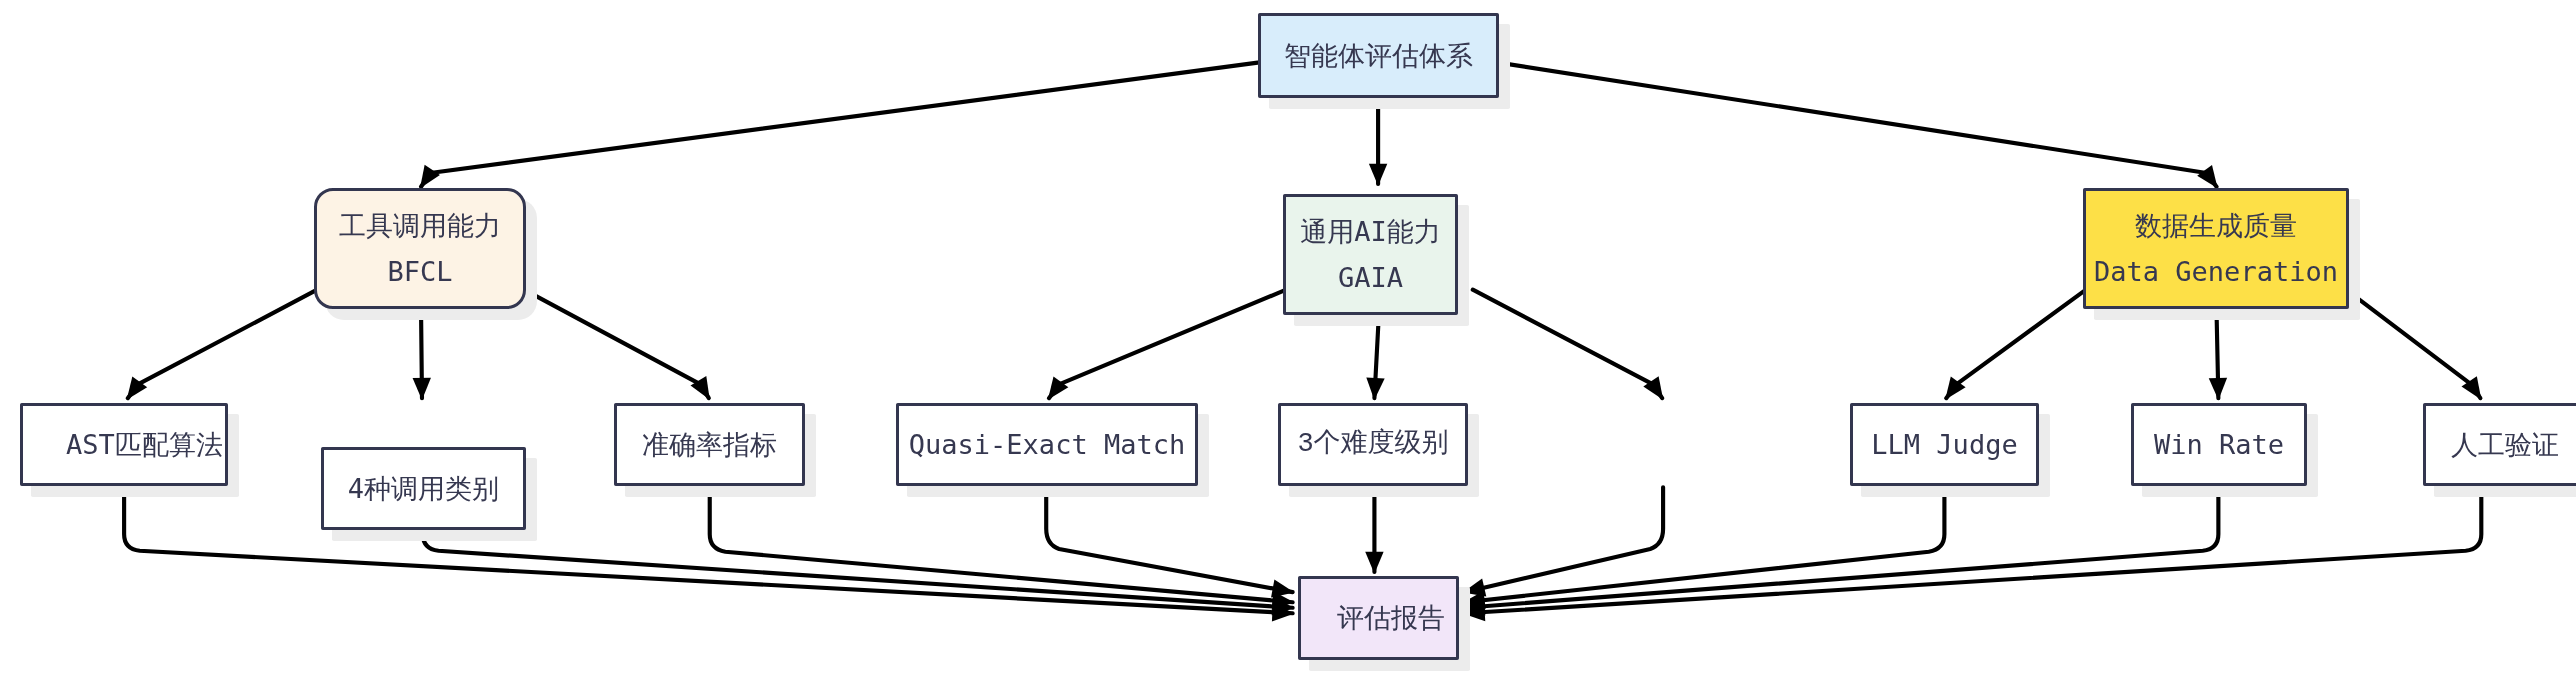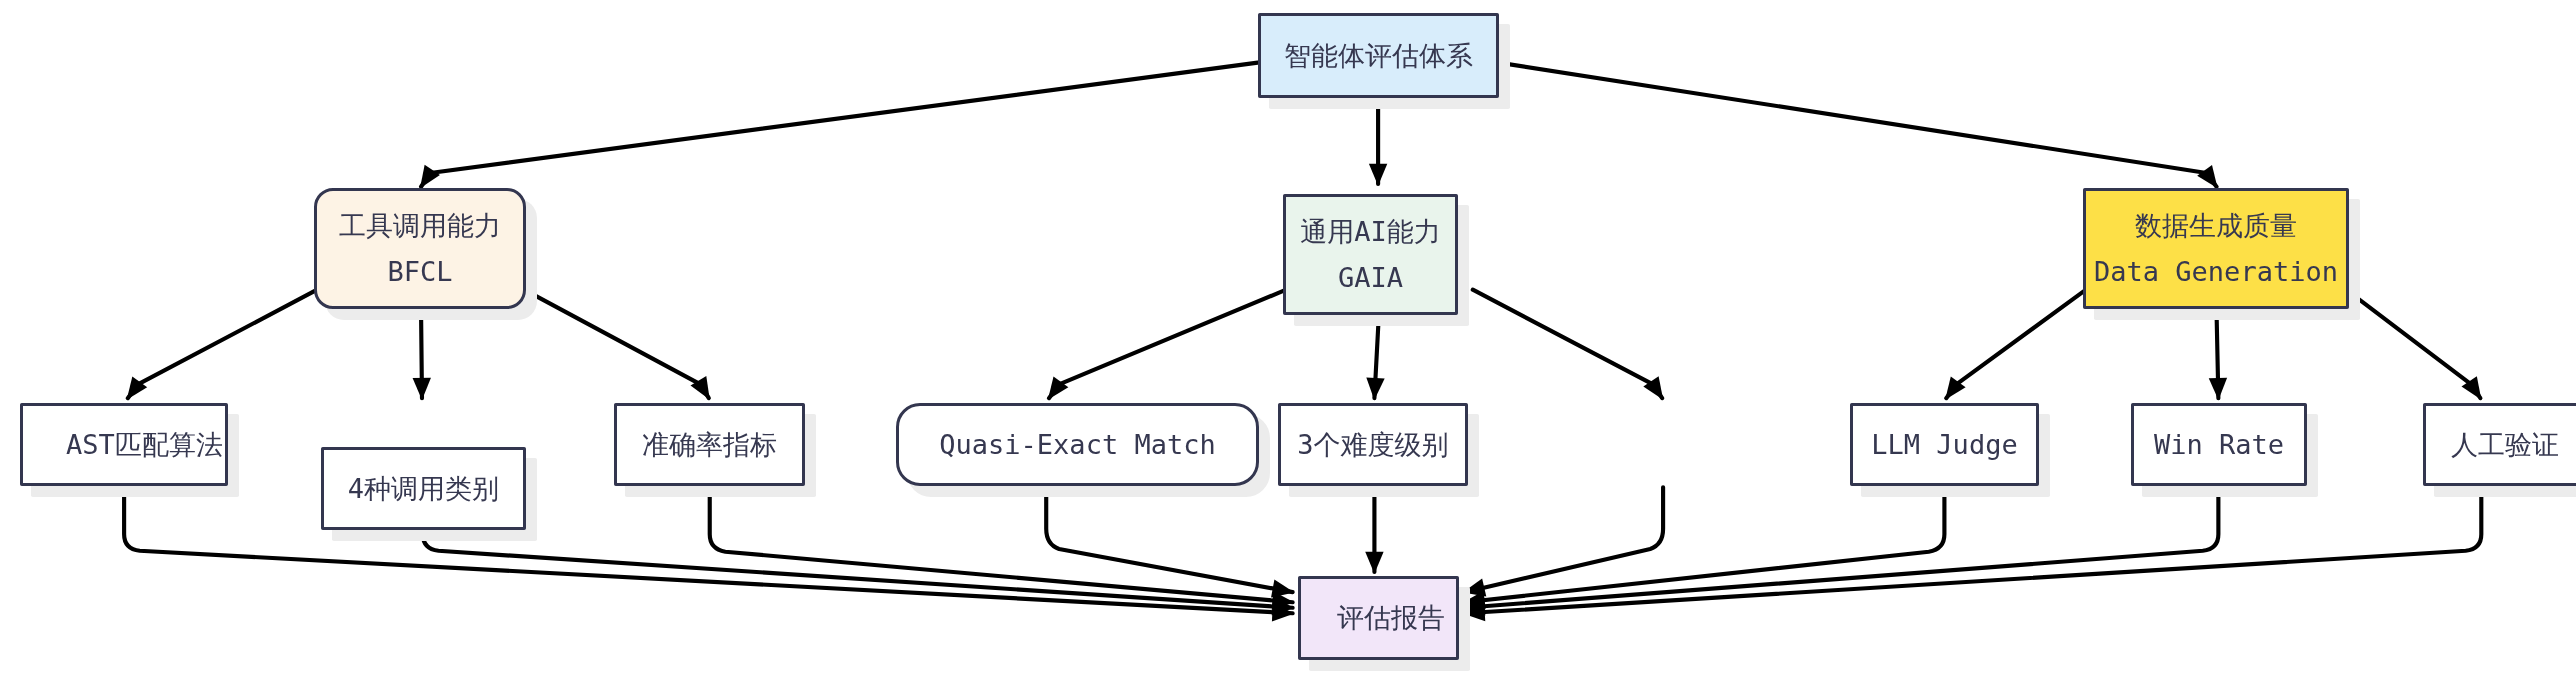--- a/index.html
+++ b/index.html
@@ -41,22 +41,22 @@
   .n-root    { left: 1258px; top: 13px;  width: 241px; height: 85px; }
   
   .n-bfcl    { left: 314px;  top: 188px; width: 212px; height: 121px; }
   .n-gaia    { left: 1283px; top: 188px; width: 175px; height: 121px; margin-top: 6px; }
   .n-datagen { left: 2083px; top: 188px; width: 266px; height: 121px; }
   
   .leaf      { top: 403px; height: 83px; }
   .n-l0 { left: 20px;   width: 208px; padding-left: 41px; }
   .n-l1 { left: 321px;  width: 205px; margin-top: 44px; }
   .n-l2 { left: 614px;  width: 191px; }
-  .n-l3 { left: 896px;  width: 363px; border-radius: 24px; }
-  .n-l4 { left: 1278px; width: 190px; }
+  .n-l3 { left: 896px;  width: 302px; }
+  .n-l4 { left: 1278px; width: 190px; font-family: Liberation Mono, monospace; }
   .n-l5 { left: 1573px; width: 180px; }
   .n-l6 { left: 1850px; width: 189px; }
   .n-l7 { left: 2131px; width: 176px; }
   .n-l8 { left: 2399px; width: 164px; margin-left: 24px; }
   
   .n-sink { left: 1298px; top: 576px; width: 161px; height: 84px; padding-left: 25px; }
 </style>
 </head>
 <body>
 

